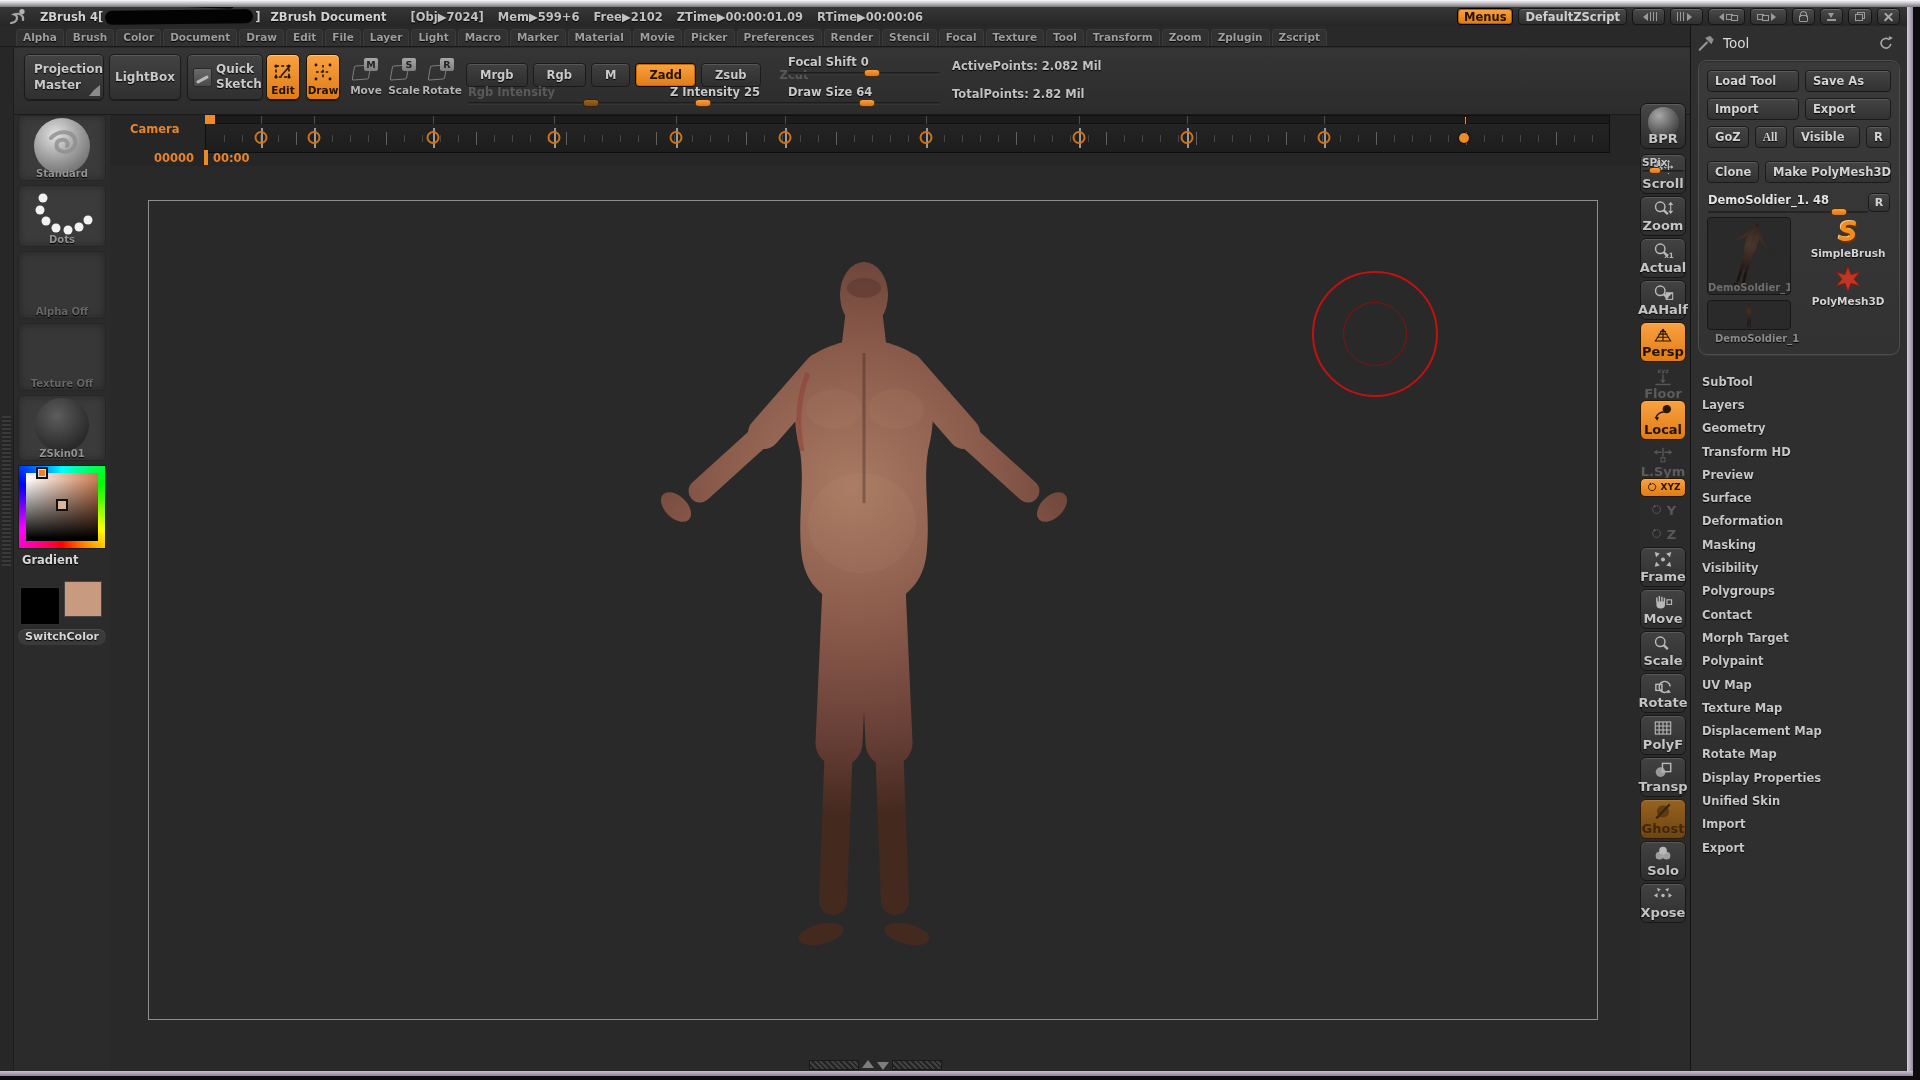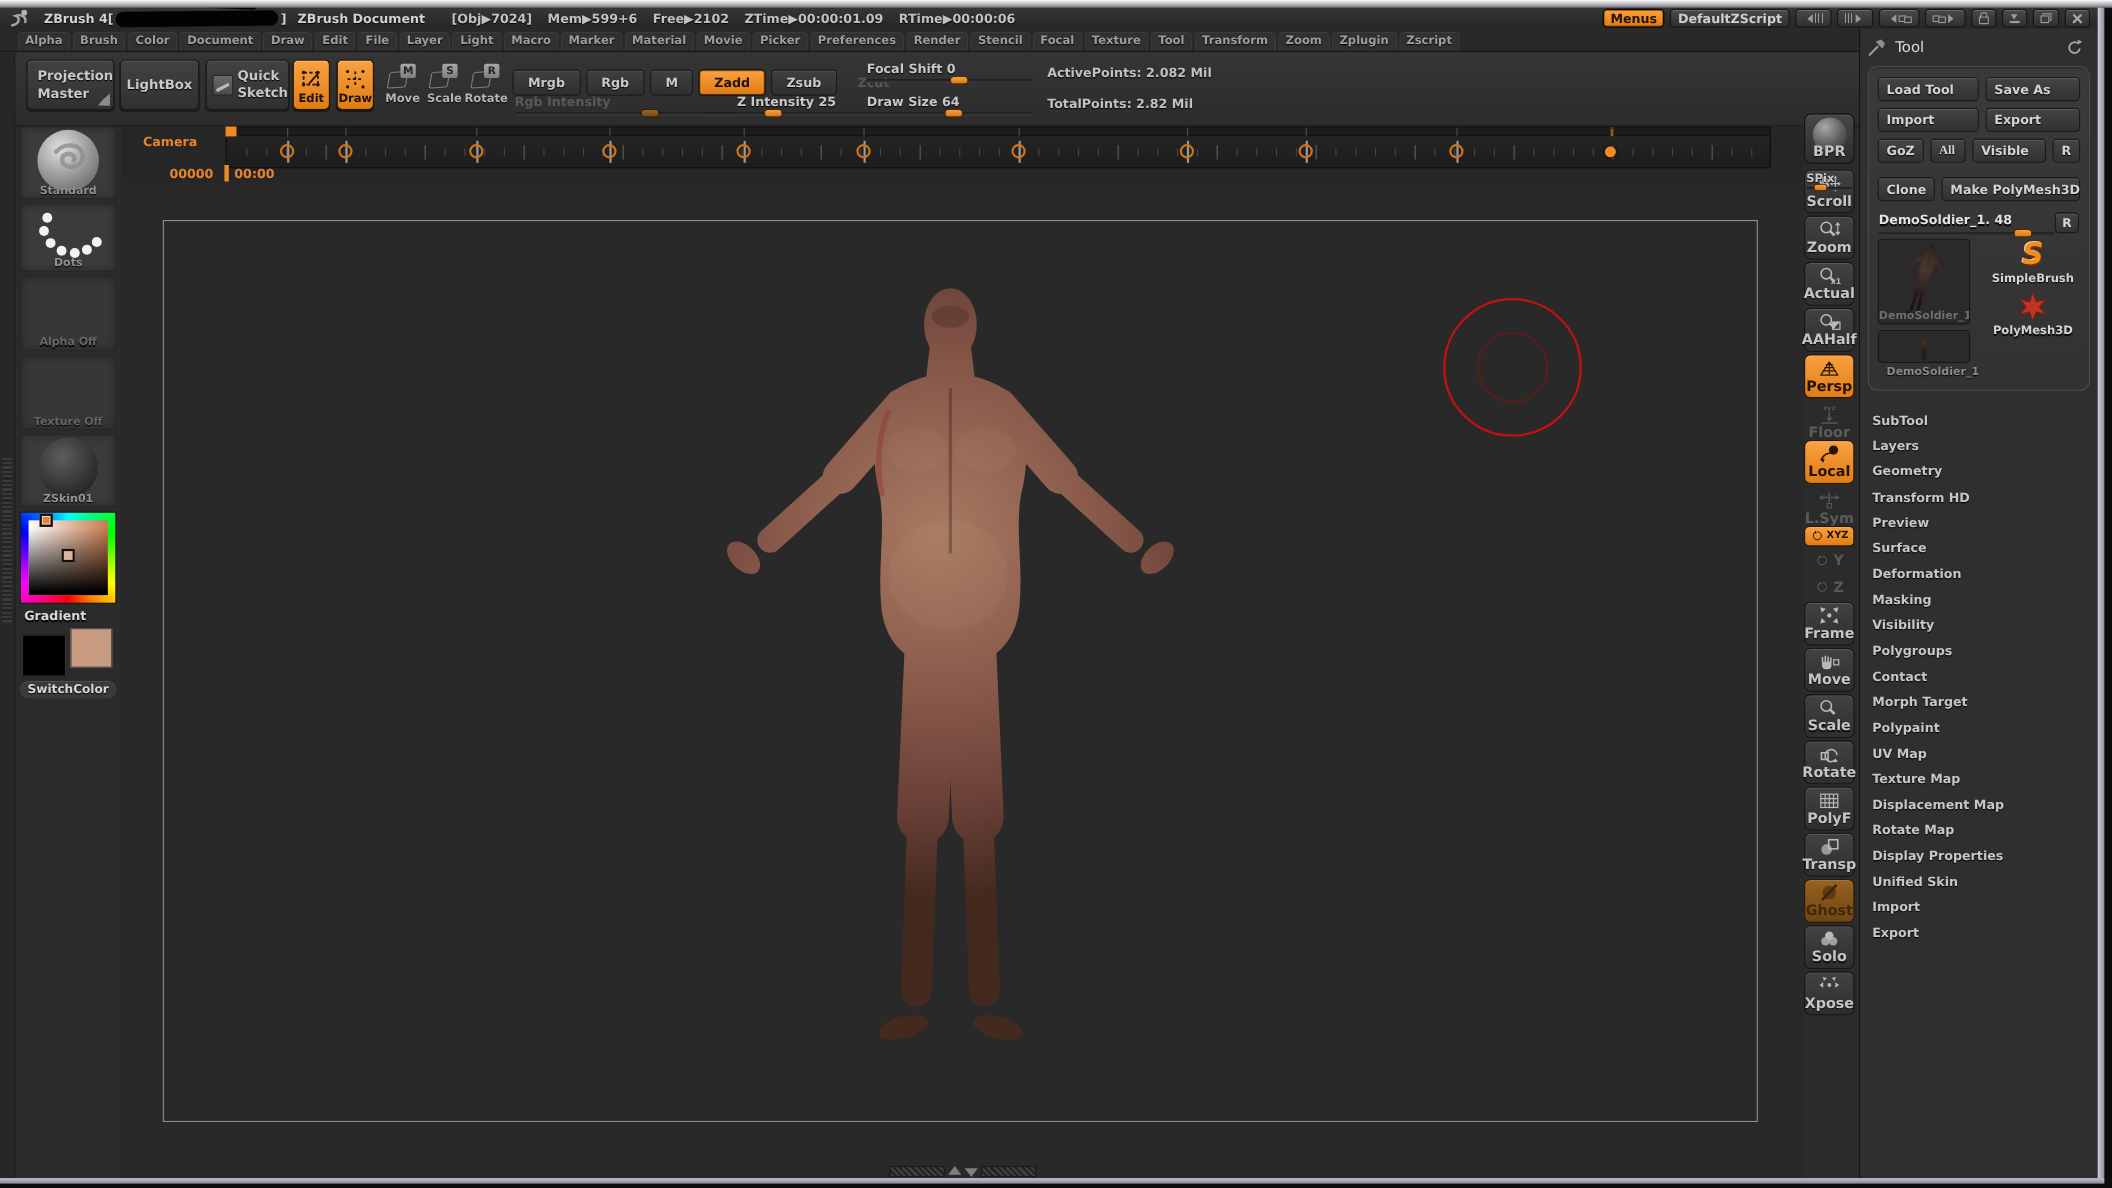--- a/index.html
+++ b/index.html
@@ -112,21 +112,21 @@
 .tlabel{position:absolute;bottom:1px;width:100%;text-align:center;font-size:10px;color:#929292;text-shadow:0 1px 1px #000;}
 #th-standard{height:66px;} #th-dots{height:62px;} #th-alpha{height:68px;background:#373737;} #th-texture{height:68px;background:#373737;} #th-zskin{height:66px;}
 #th-alpha .tlabel,#th-texture .tlabel{color:#676767;}
 .sphere-std{width:56px;height:56px;border-radius:50%;background:radial-gradient(circle at 38% 30%,#e2e2e2,#a8a8a8 40%,#7b7b7b 72%,#636363);margin-bottom:4px;}
 .sphere-std svg{width:56px;height:56px;}
 .sphere-zskin{width:54px;height:54px;border-radius:50%;background:radial-gradient(circle at 40% 33%,#5d5d5d,#383838 52%,#242424 80%,#1e1e1e);margin-bottom:6px;}
 #gradientpick{position:relative;width:88px;height:84px;padding:7px;background:conic-gradient(from 180deg,#f00,#f0f,#00f,#0ff,#0f0,#ff0,#f00);border:1px solid #1c1c1c;}
 .satsq{width:100%;height:100%;background:linear-gradient(to bottom,rgba(0,0,0,0) 10%,#000 96%),linear-gradient(to right,#fff,#c8794e);}
 .hue-marker{position:absolute;left:17px;top:1px;width:12px;height:12px;border:2.5px solid #101010;background:#e8832b;box-shadow:0 0 0 1px #ddd inset;}
 .sat-marker{position:absolute;left:37px;top:33px;width:12px;height:12px;border:2.5px solid #101010;background:#dcb49c;}
-#gradient-label{margin:4px 0 4px;padding-left:4px;color:#d8d8d8;font-size:11.5px;text-shadow:0 1px 1px #000;}
+#gradient-label{margin:4px 0 14px;padding-left:4px;color:#d8d8d8;font-size:11.5px;text-shadow:0 1px 1px #000;}
 #swatches{position:relative;height:44px;}
 #swatch-main{position:absolute;left:2px;top:6px;width:40px;height:38px;background:#000;border:1px solid #303030;}
 #swatch-alt{position:absolute;left:46px;top:0;width:38px;height:36px;border:1px solid #454545;}
 #switch-label{margin-top:4px;background:#3a3a3a;border-radius:8px;text-align:center;color:#d8d8d8;font-size:11px;height:16px;line-height:15px;box-shadow:inset 0 1px 0 rgba(255,255,255,.1);text-shadow:0 1px 1px #000;}
 
 
 #canvas{position:absolute;left:110px;top:166px;width:1530px;height:905px;background:#292929;overflow:hidden;}
 #doc-border{position:absolute;left:38px;top:34px;width:1450px;height:820px;border:1px solid #8f8f8f;}
 .figure{position:absolute;left:502px;top:85px;width:500px;height:720px;}
 #cursor-outer{position:absolute;left:1202px;top:105px;width:126px;height:126px;border:2px solid rgba(195,18,14,.9);border-radius:50%;display:flex;align-items:center;justify-content:center;}

